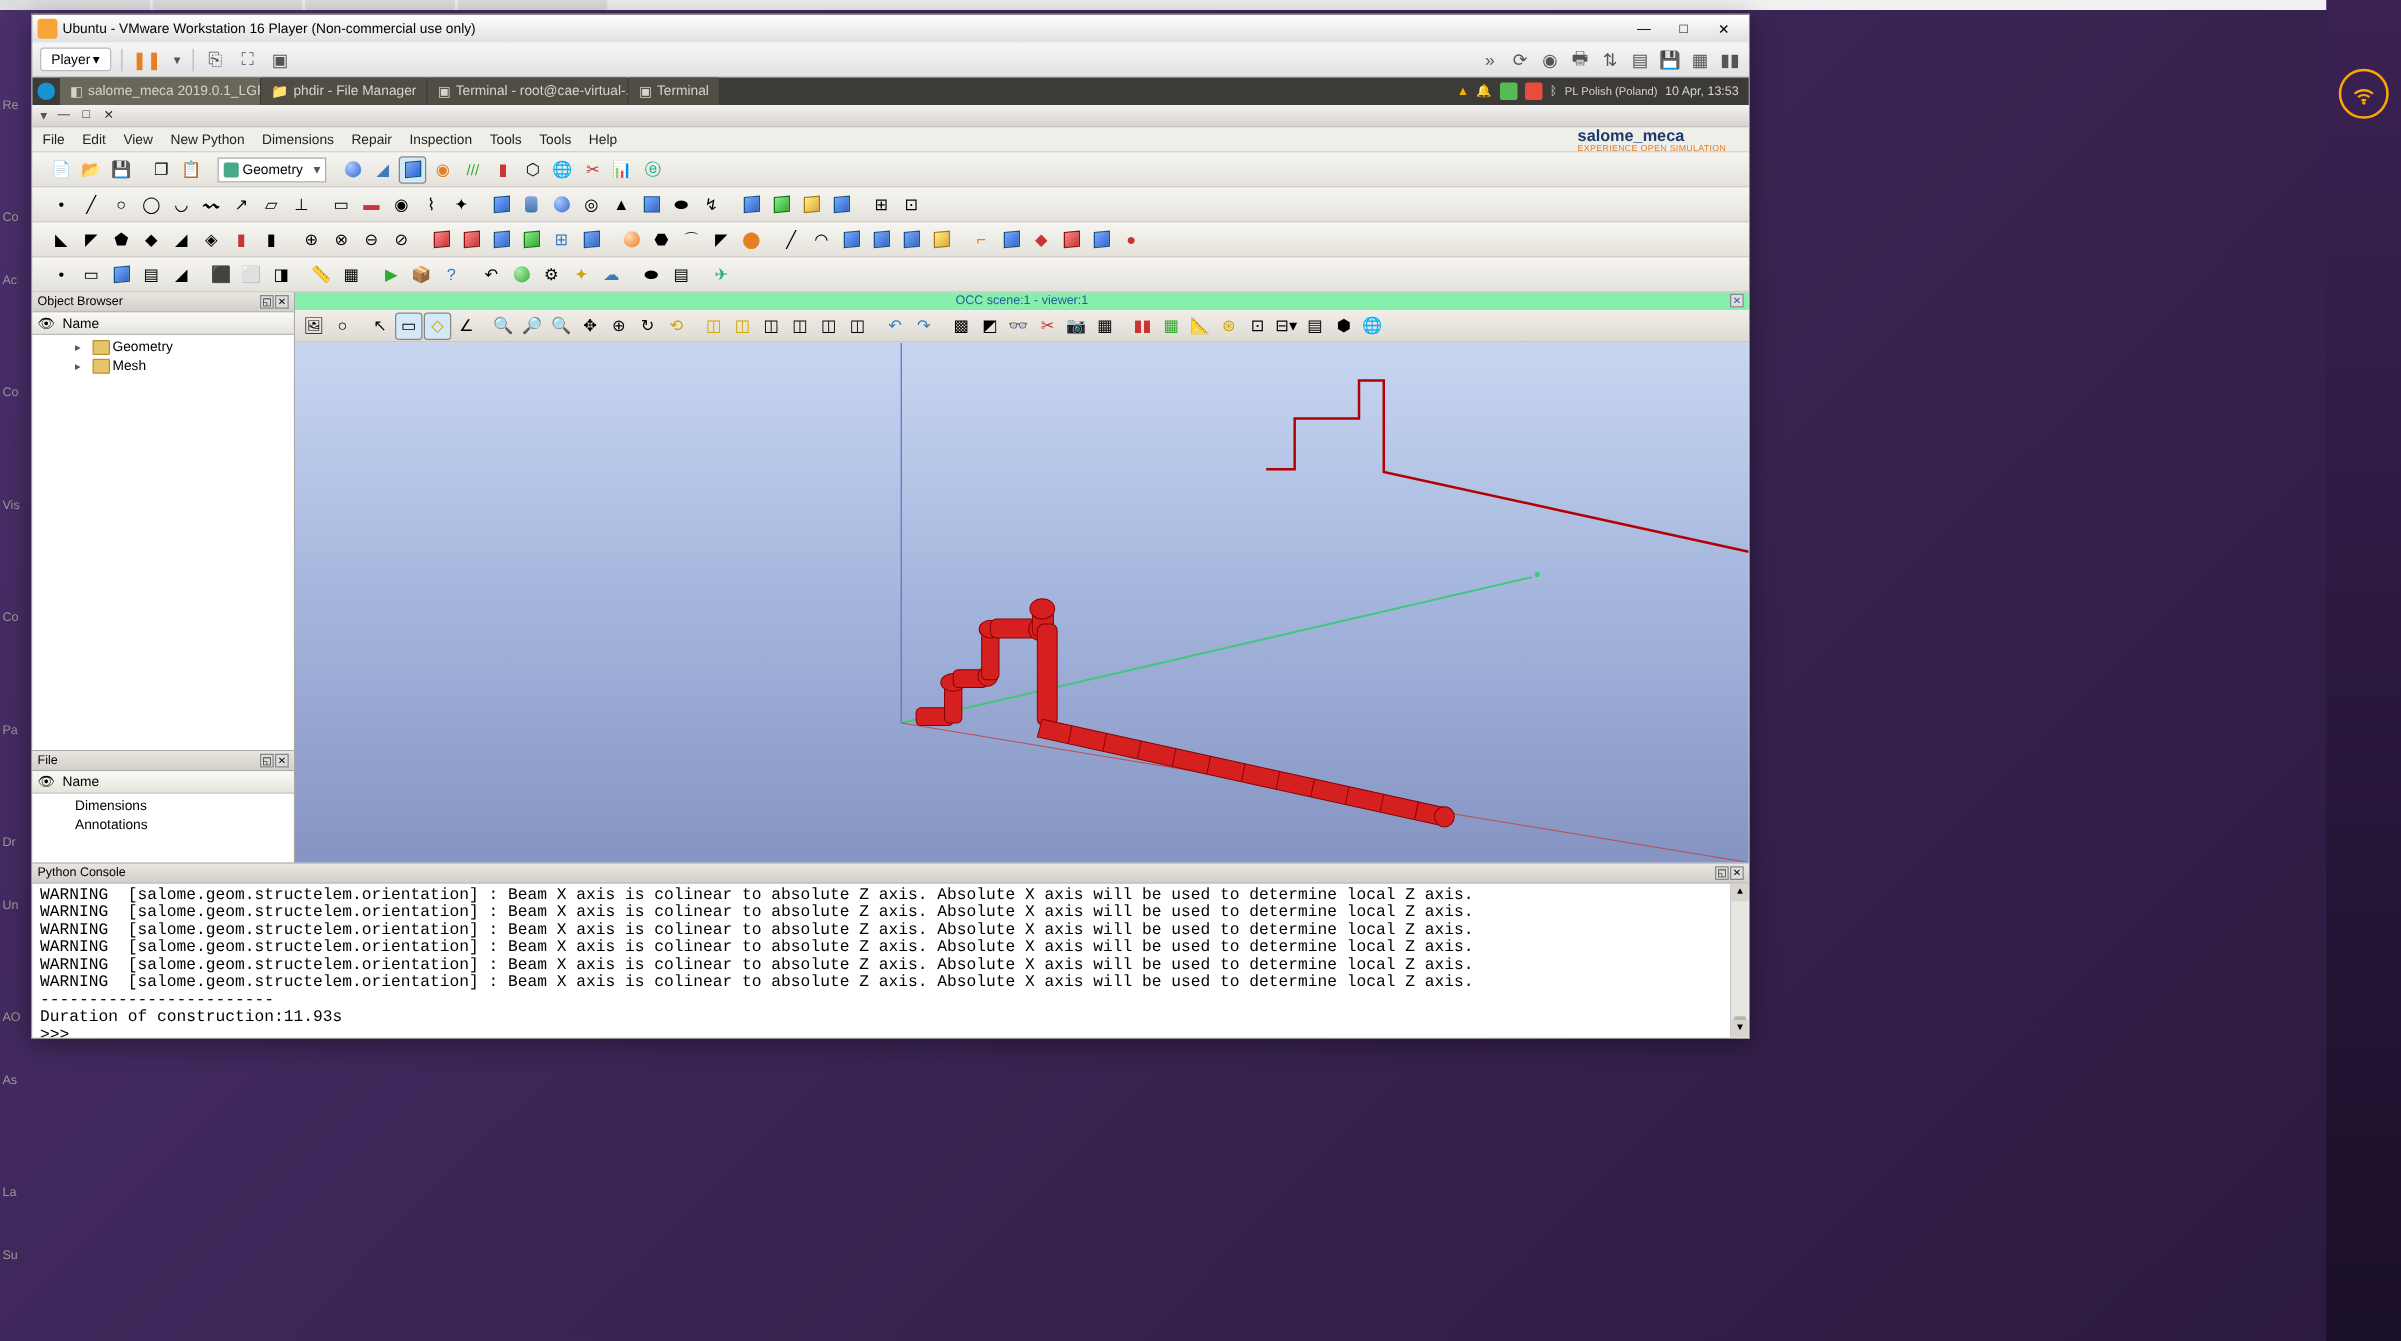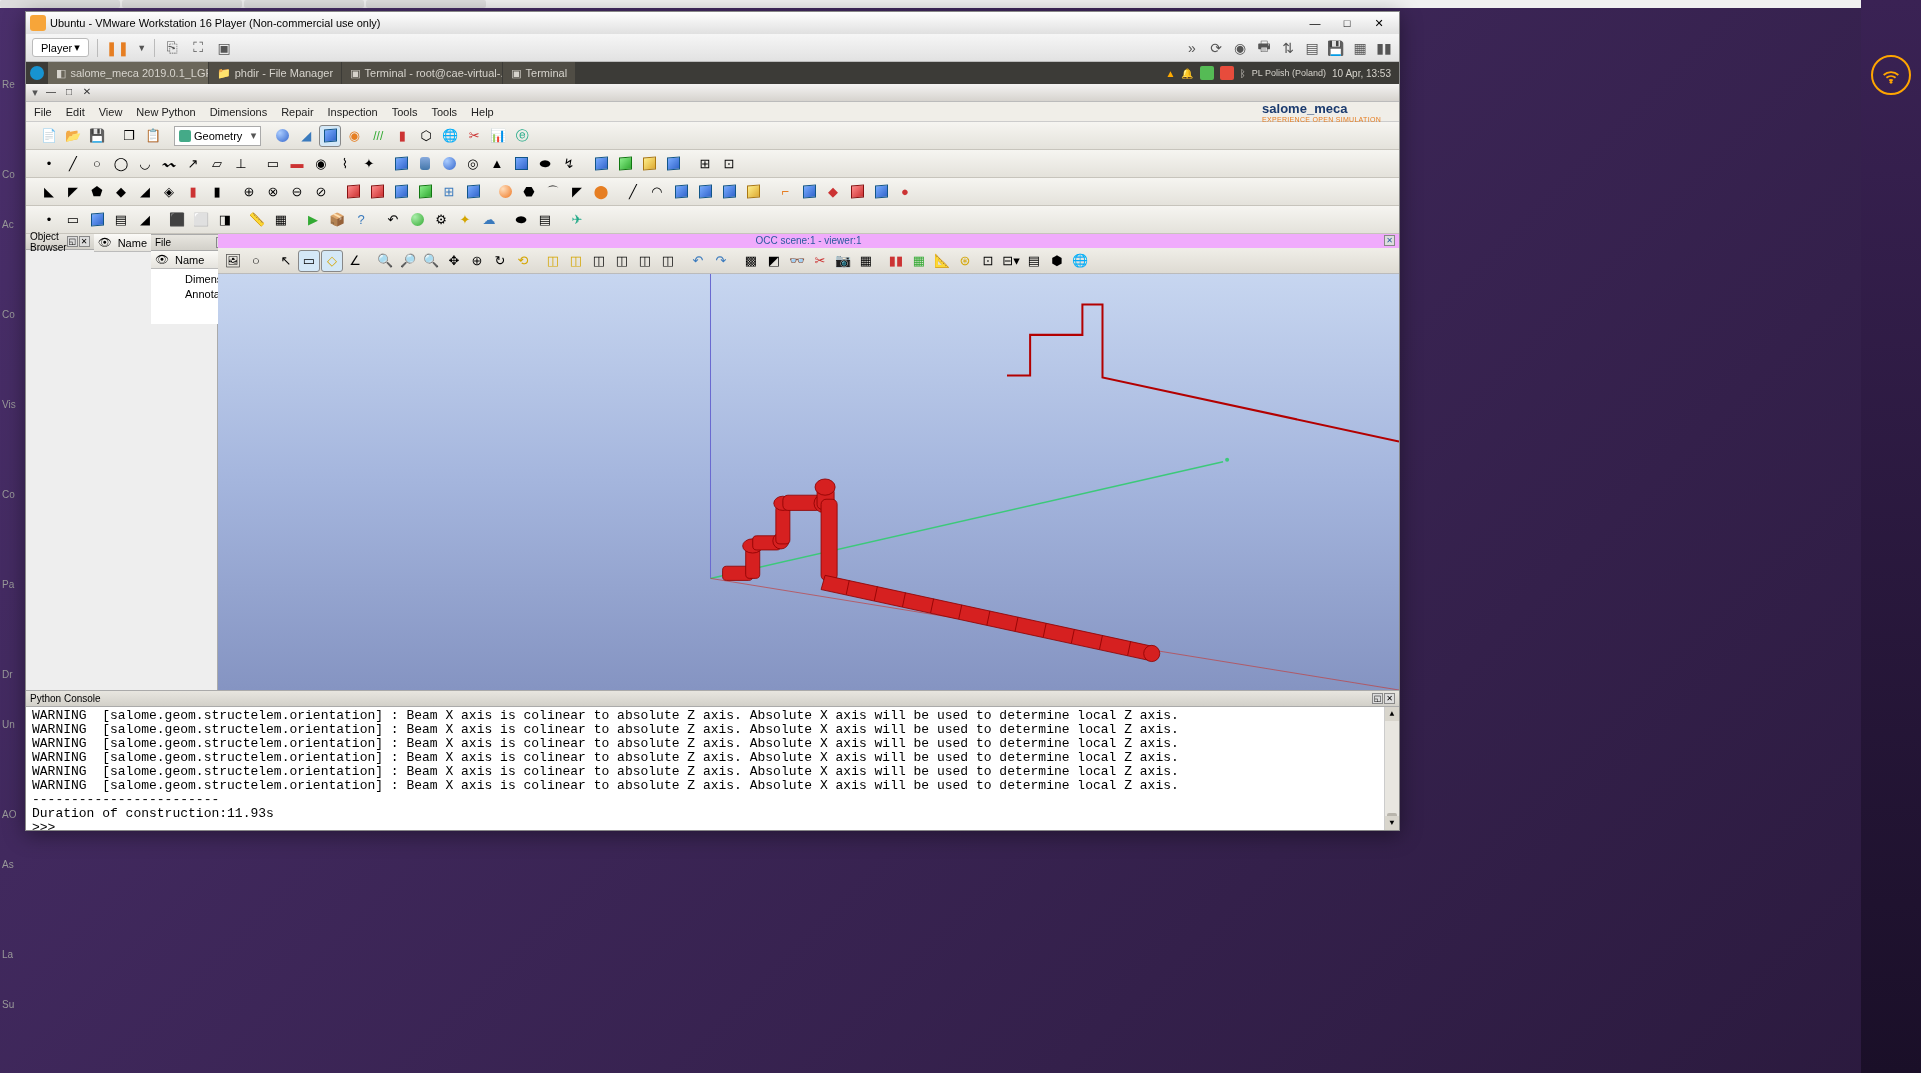--- a/index.html
+++ b/index.html
@@ -55,37 +55,37 @@
 .toolbar-row { height:28px; background:linear-gradient(#f6f5f1,#e4e2db); border-bottom:1px solid #c7c4bc; display:flex; align-items:center; padding:0 4px; gap:2px; }
 .tb-btn { width:22px; height:22px; display:flex; align-items:center; justify-content:center; border:1px solid transparent; border-radius:3px; cursor:pointer; font-size:13px;}
 .tb-btn.active{border-color:#888;background:#d4e8f7;}
 .tb-sep { width:6px; }
 .tb-combo { height:20px; border:1px solid #aaa; background:#fff; padding:0 18px 0 4px; font-size:11px; display:flex; align-items:center; min-width:85px; position:relative;}
 .tb-combo::after{content:'▾';position:absolute;right:4px;color:#555;}
 .tb-combo .cicon{width:12px;height:12px;background:#4a8;border-radius:2px;margin-right:3px;}
 
 
 .salome-body { flex:1; display:flex; min-height:0;}
-.left-panel { width:192px; display:flex; flex-direction:row; border-right:1px solid #aaa;}
+.left-panel { width:210px; display:flex; flex-direction:column; border-right:1px solid #aaa;}
 .panel-title { height:16px; background:linear-gradient(#e8e6e0,#d2d0c9); font-size:10px; padding:0 4px; display:flex; align-items:center; border-bottom:1px solid #aaa;}
 .panel-title .pbtns{margin-left:auto;display:flex;gap:1px;}
 .panel-title .pbtns span{width:11px;height:11px;border:1px solid #888;font-size:8px;text-align:center;line-height:9px;background:#ddd;}
 .tree-header { height:18px; background:linear-gradient(#fbfaf7,#e5e3dd); border-bottom:1px solid #bbb; display:flex; align-items:center; font-size:11px; padding:0 4px;}
 .tree-header .eye{width:20px;}
 .tree-body { flex:1; background:#fff; font-size:11px; padding:2px 0; overflow:auto;}
 .tree-node { display:flex; align-items:center; height:15px; padding-left:4px; gap:2px;}
 .tree-node .exp{width:12px;color:#555;font-size:9px;}
 .tree-node .fold{width:14px;height:12px;background:#e8c56b;border:1px solid #b89030;border-radius:1px;}
 .tree-node.ch{padding-left:34px;}
 
 .text-panel-area{height:90px;display:flex;flex-direction:column;border-top:1px solid #aaa;}
 
 
 .viewer-col{flex:1;display:flex;flex-direction:column;}
-.viewer-title{height:14px;background:#f0abfc;font-size:10px;text-align:center;line-height:14px;color:#2a5a9e;position:relative;}
+.viewer-title{height:14px;background:#86efac;font-size:10px;text-align:center;line-height:14px;color:#2a5a9e;position:relative;}
 .viewer-title .vclose{position:absolute;right:4px;top:1px;width:11px;height:11px;border:1px solid #888;background:#ddd;font-size:8px;line-height:9px;}
 .viewer-toolbar{height:26px;background:linear-gradient(#f0eee8,#dedbd3);border-bottom:1px solid #bbb;display:flex;align-items:center;padding:0 4px;gap:1px;}
 .viewport{flex:1;background:linear-gradient(180deg,#c7d6f0 0%,#a4b5dd 50%,#8594c2 100%);position:relative;overflow:hidden;}
 
 
 .pyconsole{height:140px;border-top:1px solid #aaa;display:flex;flex-direction:column;}
 .py-body{flex:1;background:#fff;font-family:"Courier New",monospace;font-size:13px;padding:2px 6px;overflow:hidden;white-space:pre;line-height:14px;position:relative;}
 .py-scroll{position:absolute;right:0;top:0;bottom:0;width:15px;background:#e8e6e0;border-left:1px solid #ccc;}
 .py-scroll .thumb{position:absolute;left:2px;right:2px;bottom:2px;height:15px;background:#b8b5ac;border-radius:2px;}
 .py-scroll .arr{position:absolute;left:0;right:0;height:14px;background:#d8d5cc;text-align:center;font-size:8px;line-height:14px;}

